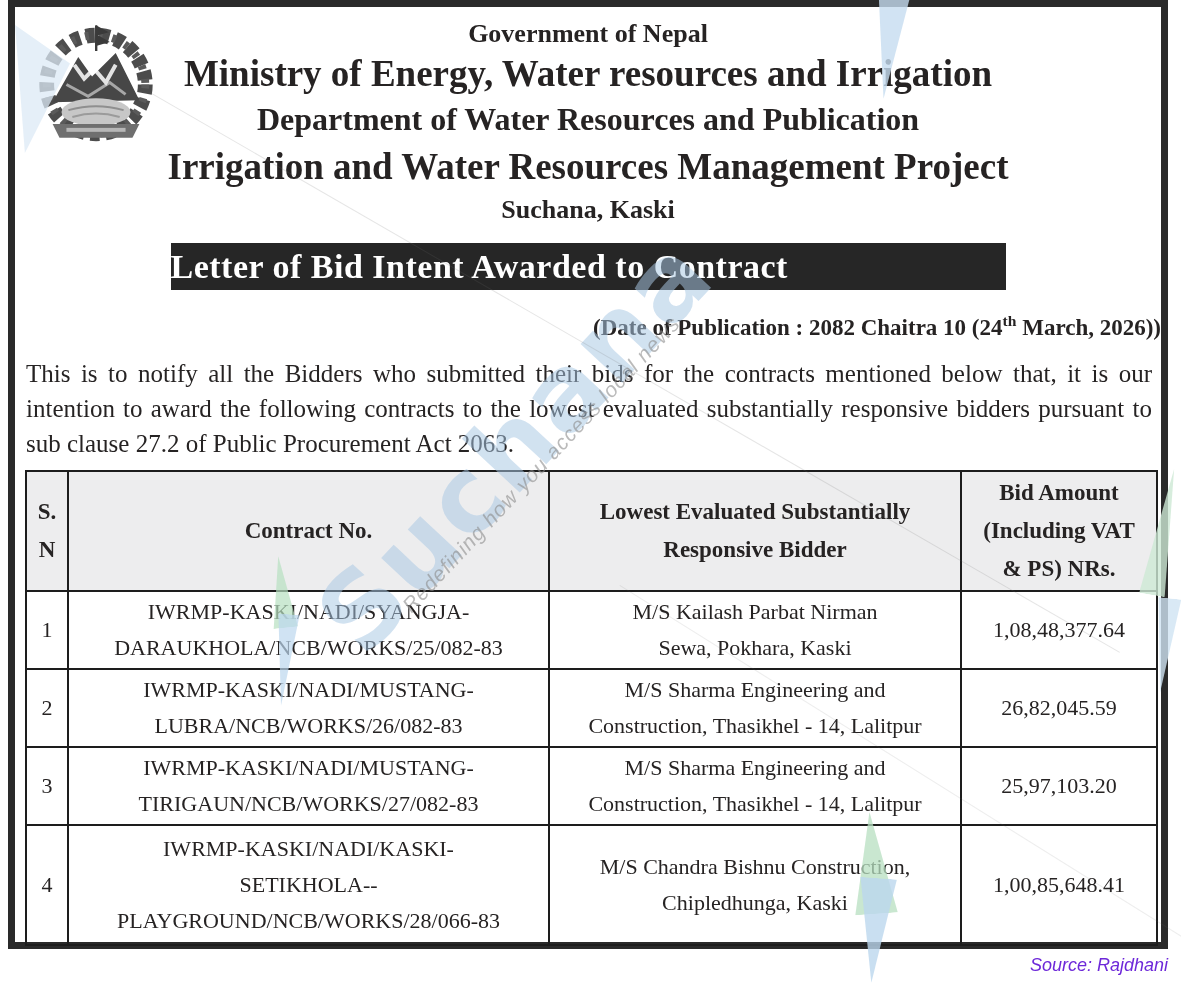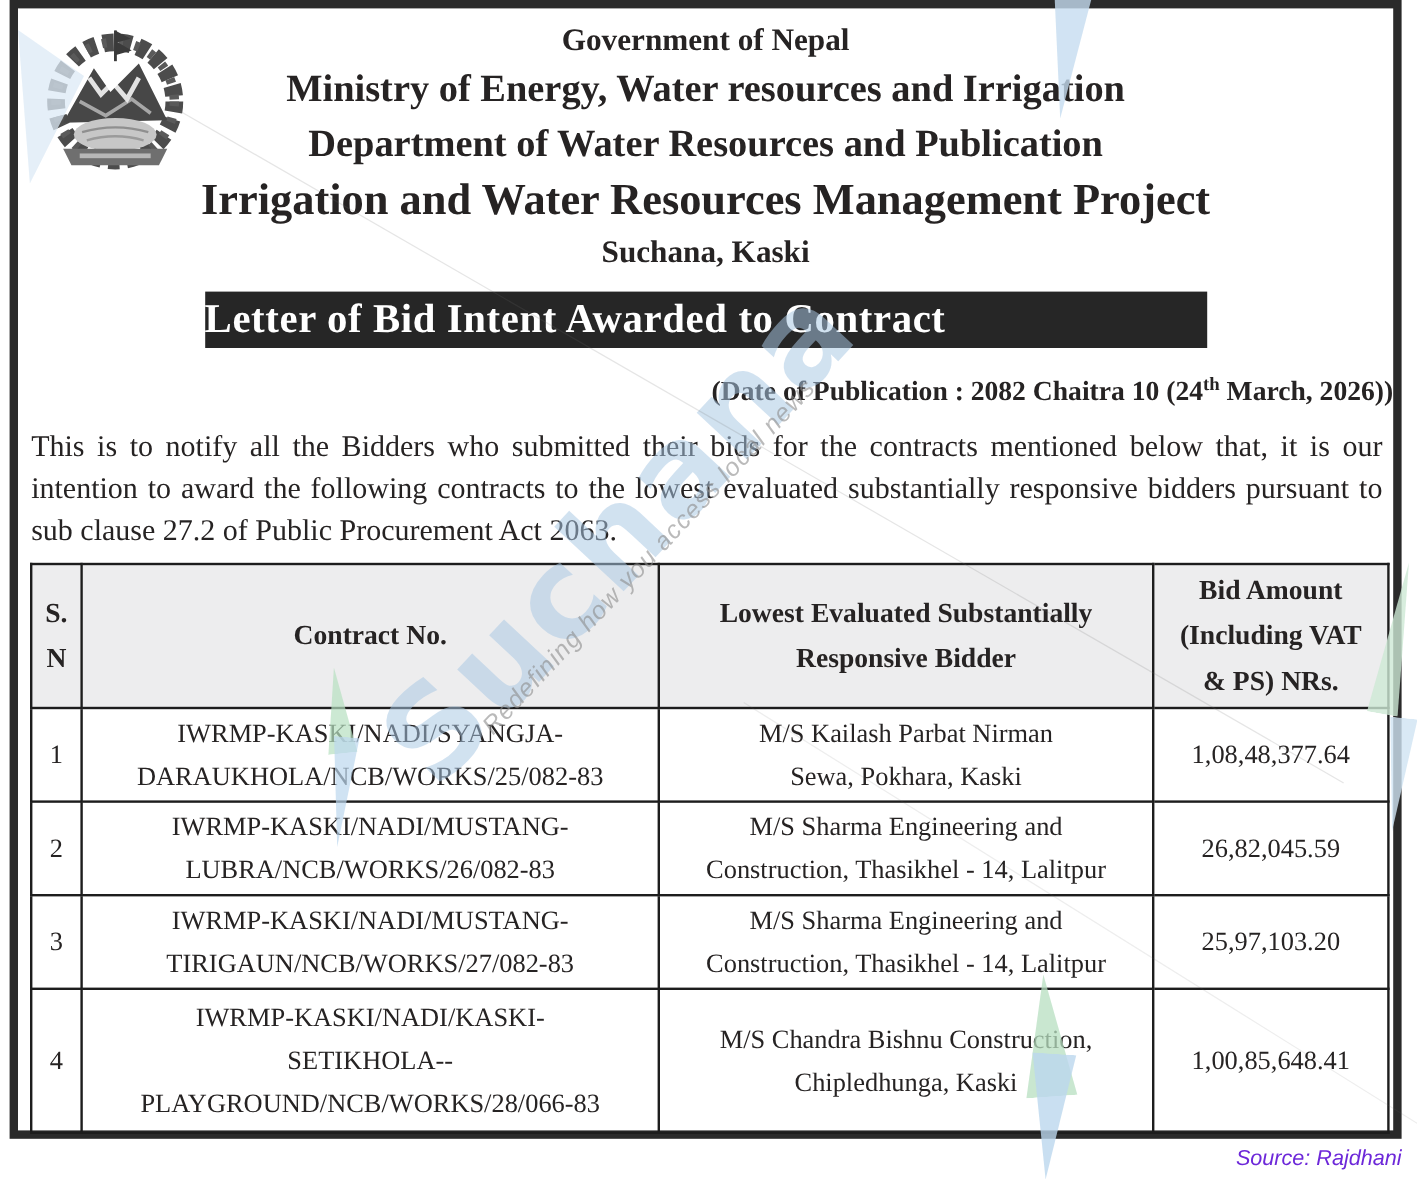--- a/index.html
+++ b/index.html
@@ -13,21 +13,21 @@
     border:7px solid #2a2a2a;background:#ffffff;z-index:2;
   }
   .content{position:relative;width:100%;height:100%;}
 
   
   .emblem{position:absolute;left:12px;top:6px;width:138px;height:124px;}
 
   
   .hdr{ text-align:center; font-weight:bold; }
   .hdr-l1{font-size:26px;line-height:34px;margin-top:10px;}
-  .hdr-l2{font-size:32px;line-height:45px;text-align:center;}
+  .hdr-l2{font-size:37px;line-height:45px;text-align:center;}
   .hdr-l3{font-size:32px;line-height:46px;}
   .hdr-l4{font-size:37px;line-height:50px;}
   .hdr-l5{font-size:26px;line-height:36px;}
 
   
   .banner{
     width:835px;height:47px;margin:15px auto 0 auto;background:#262626;
     color:#ffffff;text-align:left;font-weight:bold;font-size:34px;line-height:47px;
     letter-spacing:0.5px;
   }

